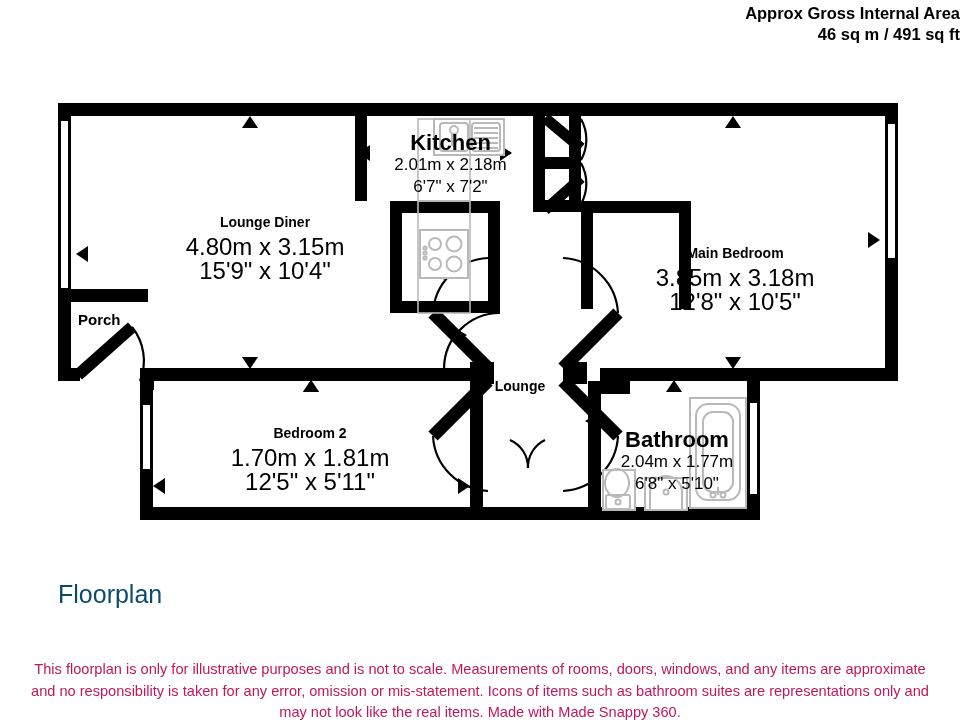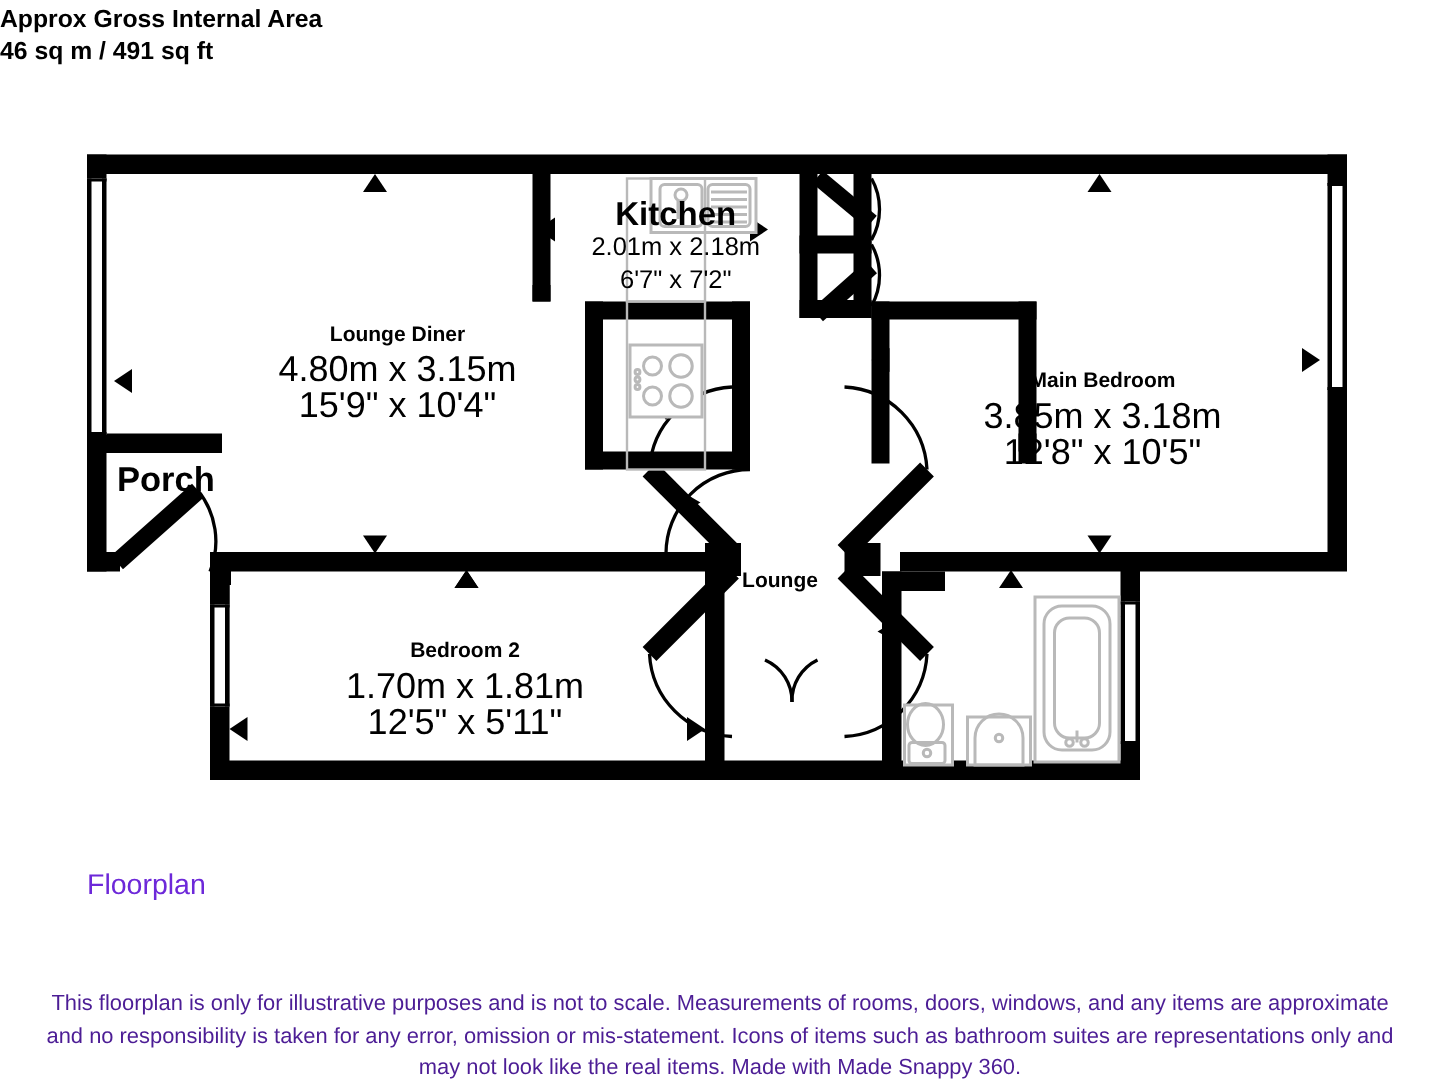--- a/index.html
+++ b/index.html
@@ -9,21 +9,21 @@
     font-family:"Liberation Sans","DejaVu Sans",sans-serif;
     color:#000;
     position:relative;
     overflow:hidden;
   }
   #stage{position:relative;width:960px;height:728px;}
 
   
   .header{
     position:absolute;top:0;left:0;width:960px;
-    text-align:left;
+    text-align:right;
     font-weight:bold;
     font-size:16.5px;
     line-height:21px;
     padding-top:3px;
   }
   .header div{letter-spacing:0px;}
 
   
   #plan{position:absolute;left:0;top:0;width:960px;height:560px;}
 
@@ -36,31 +36,31 @@
   }
   .roomlabel .rname{font-weight:bold;font-size:14px;line-height:25px;}
   .roomlabel .rdim{font-weight:normal;font-size:24px;line-height:24px;}
   .roomlabel.small .rname{font-size:22px;line-height:23px;}
   .roomlabel.small .rdim{font-size:17px;line-height:22px;}
 
   
   .floorplan-title{
     position:absolute;
     left:58px;top:580px;
-    font-size:19px;
+    font-size:25px;
     font-weight:normal;
-    color:#6d28d9;
+    color:#0c4a6e;
   }
   .disclaimer{
     position:absolute;
     left:0;top:659px;width:960px;
     text-align:center;
     font-size:14.6px;
     line-height:21.5px;
-    color:#4c1d95;
+    color:#be185d;
   }
   .disclaimer span{display:block;}
 </style>
 </head>
 <body>
 
 <div id="stage">
 
   <div class="header">
     <div>Approx Gross Internal Area</div>
@@ -332,27 +332,32 @@
     <div class="rdim">3.85m x 3.18m</div>
     <div class="rdim">12'8" x 10'5"</div>
   </div>
 
   <div class="roomlabel" style="left:190px;top:421px;width:240px;">
     <div class="rname">Bedroom 2</div>
     <div class="rdim">1.70m x 1.81m</div>
     <div class="rdim">12'5" x 5'11"</div>
   </div>
 
+  <div class="roomlabel small" style="left:592px;top:428px;width:170px;">
+    <div class="rname">Bathroom</div>
+    <div class="rdim">2.04m x 1.77m</div>
+    <div class="rdim">6'8" x 5'10"</div>
+  </div>
 
   <div class="roomlabel" style="left:450px;top:374px;width:140px;">
     <div class="rname">Lounge</div>
   </div>
 
   <div class="roomlabel small" style="left:62px;top:308px;width:96px;text-align:left;">
-    <div class="rname" style="font-size:23px;padding-left:16px;">Porch</div>
+    <div class="rname" style="font-size:15px;padding-left:16px;">Porch</div>
   </div>
 
   <div class="floorplan-title">Floorplan</div>
 
   <div class="disclaimer">
     <span>This floorplan is only for illustrative purposes and is not to scale. Measurements of rooms, doors, windows, and any items are approximate</span>
     <span>and no responsibility is taken for any error, omission or mis-statement. Icons of items such as bathroom suites are representations only and</span>
     <span>may not look like the real items. Made with Made Snappy 360.</span>
   </div>
 

